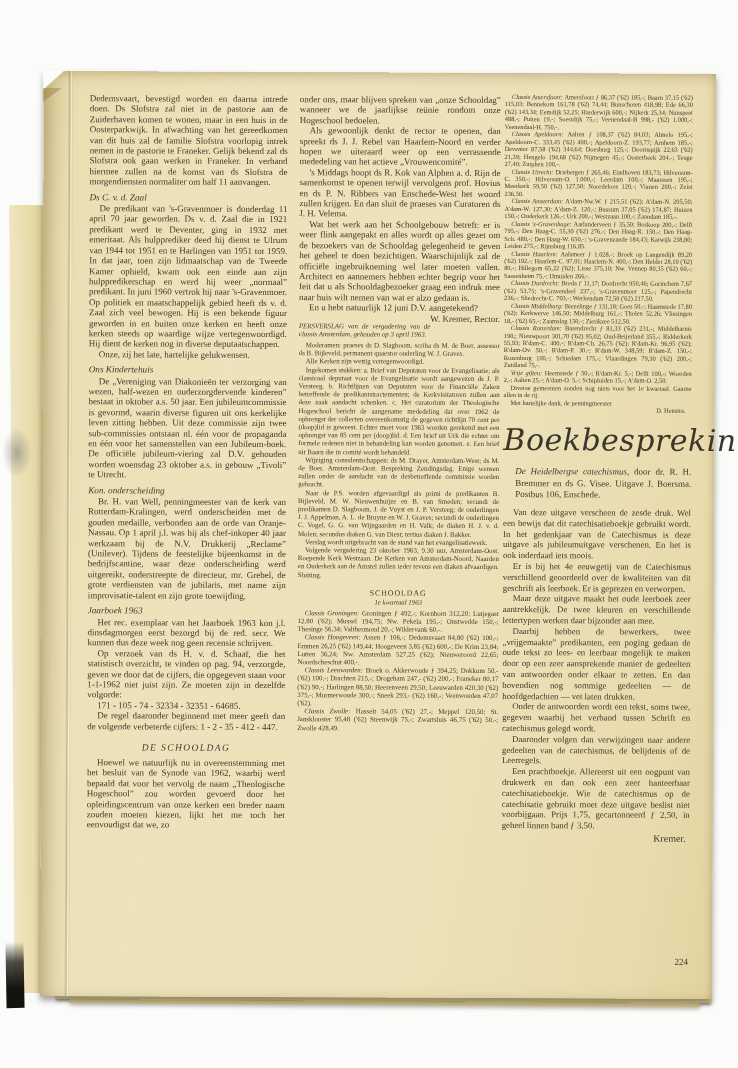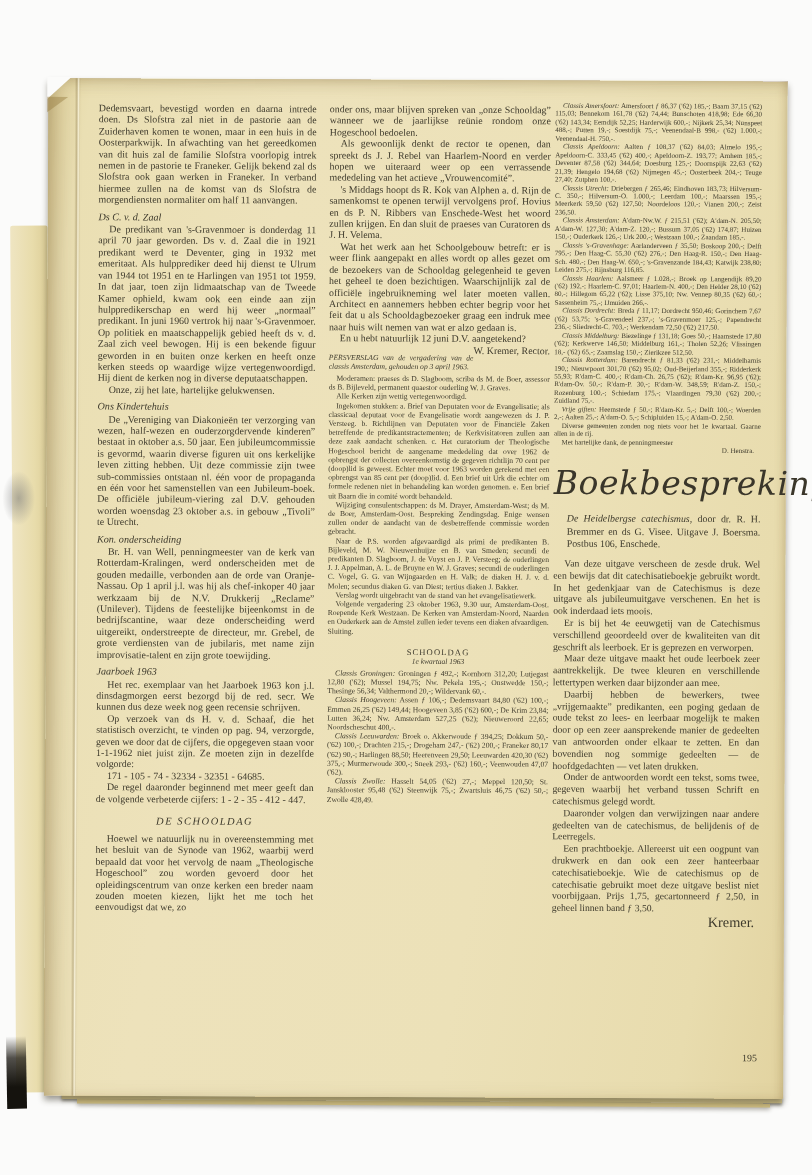--- a/index.html
+++ b/index.html
@@ -78,21 +78,21 @@
   .tiny .lbl{font-style:italic;}
   .tiny-line{text-align:left;}
   .henstra{text-align:right;padding-right:6px;text-indent:0;}
   .boek-title{
     font-family:"DejaVu Serif",serif;font-style:italic;font-weight:normal;
     font-size:30px;line-height:34px;margin:10px 0 9px;letter-spacing:.5px;color:#3a362a;
   }
   .boek-ref{font-size:9px;line-height:11.2px;margin:0 0 7px 12px;text-align:justify;}
   .boek-ref .ttl{font-style:italic;}
   .bbody{font-size:8.8px;line-height:10.8px;text-align:justify;text-indent:10px;}
-  .kremer{text-align:right;padding-right:4px;font-size:13px;line-height:10.8px;margin-top:2px;}
+  .kremer{text-align:right;padding-right:4px;font-size:10px;line-height:10.8px;margin-top:2px;}
   .page-number{position:absolute;right:24px;bottom:32px;font-size:9px;color:#3e3a2c;}
 </style>
 </head>
 <body>
 
 <div class="under-strip"></div>
 <div class="gray-smudge"></div>
 <div class="spine-dark"></div>
 <div class="page-bottom-stack"></div>
 <div class="page-bottom-stack2"></div>
@@ -164,14 +164,14 @@
     <p class="bbody noindent">Van deze uitgave verscheen de zesde druk. Wel een bewijs dat dit catechisatieboekje gebruikt wordt. In het gedenkjaar van de Catechismus is deze uitgave als jubileumuitgave verschenen. En het is ook inderdaad iets moois.</p>
     <p class="bbody">Er is bij het 4e eeuwgetij van de Catechismus verschillend geoordeeld over de kwaliteiten van dit geschrift als leerboek. Er is geprezen en verworpen.</p>
     <p class="bbody">Maar deze uitgave maakt het oude leerboek zeer aantrekkelijk. De twee kleuren en verschillende lettertypen werken daar bijzonder aan mee.</p>
     <p class="bbody">Daarbij hebben de bewerkers, twee „vrijgemaakte” predikanten, een poging gedaan de oude tekst zo lees- en leerbaar mogelijk te maken door op een zeer aansprekende manier de gedeelten van antwoorden onder elkaar te zetten. En dan bovendien nog sommige gedeelten — de hoofdgedachten — vet laten drukken.</p>
     <p class="bbody">Onder de antwoorden wordt een tekst, soms twee, gegeven waarbij het verband tussen Schrift en catechismus gelegd wordt.</p>
     <p class="bbody">Daaronder volgen dan verwijzingen naar andere gedeelten van de catechismus, de belijdenis of de Leerregels.</p>
     <p class="bbody">Een prachtboekje. Allereerst uit een oogpunt van drukwerk en dan ook een zeer hanteerbaar catechisatieboekje. Wie de catechismus op de catechisatie gebruikt moet deze uitgave beslist niet voorbijgaan. Prijs 1,75, gecartonneerd ƒ 2,50, in geheel linnen band ƒ 3,50.</p>
     <p class="kremer">Kremer.</p>
   </div>
 
-  <div class="page-number">195</div>
+  <div class="page-number">224</div>
 </div>
 
 </body></html>

